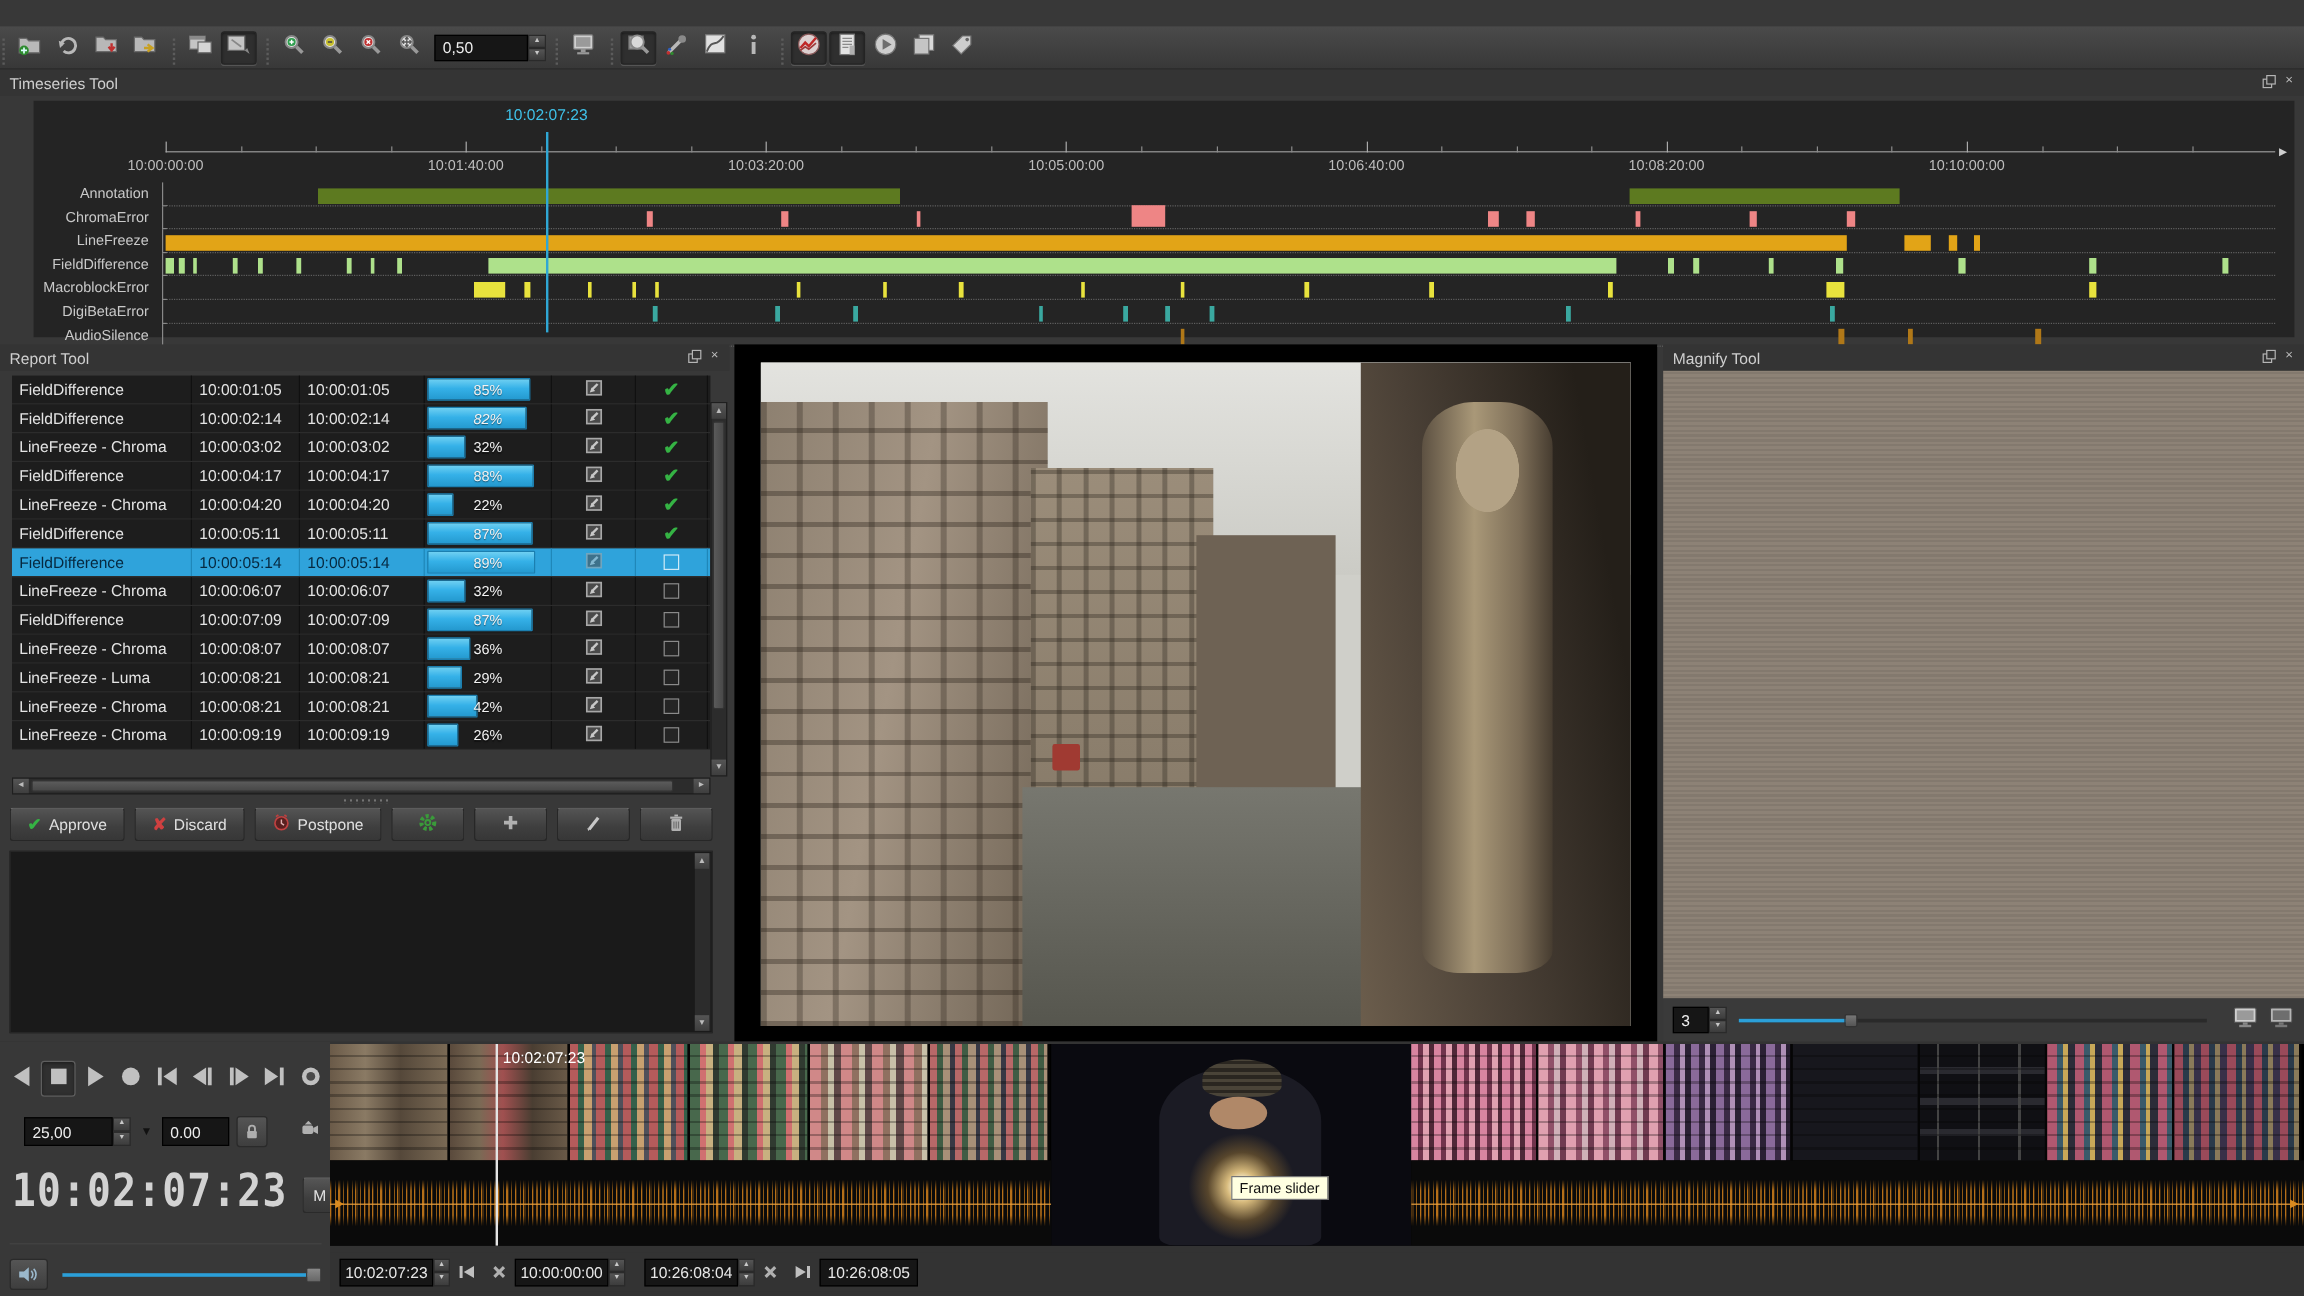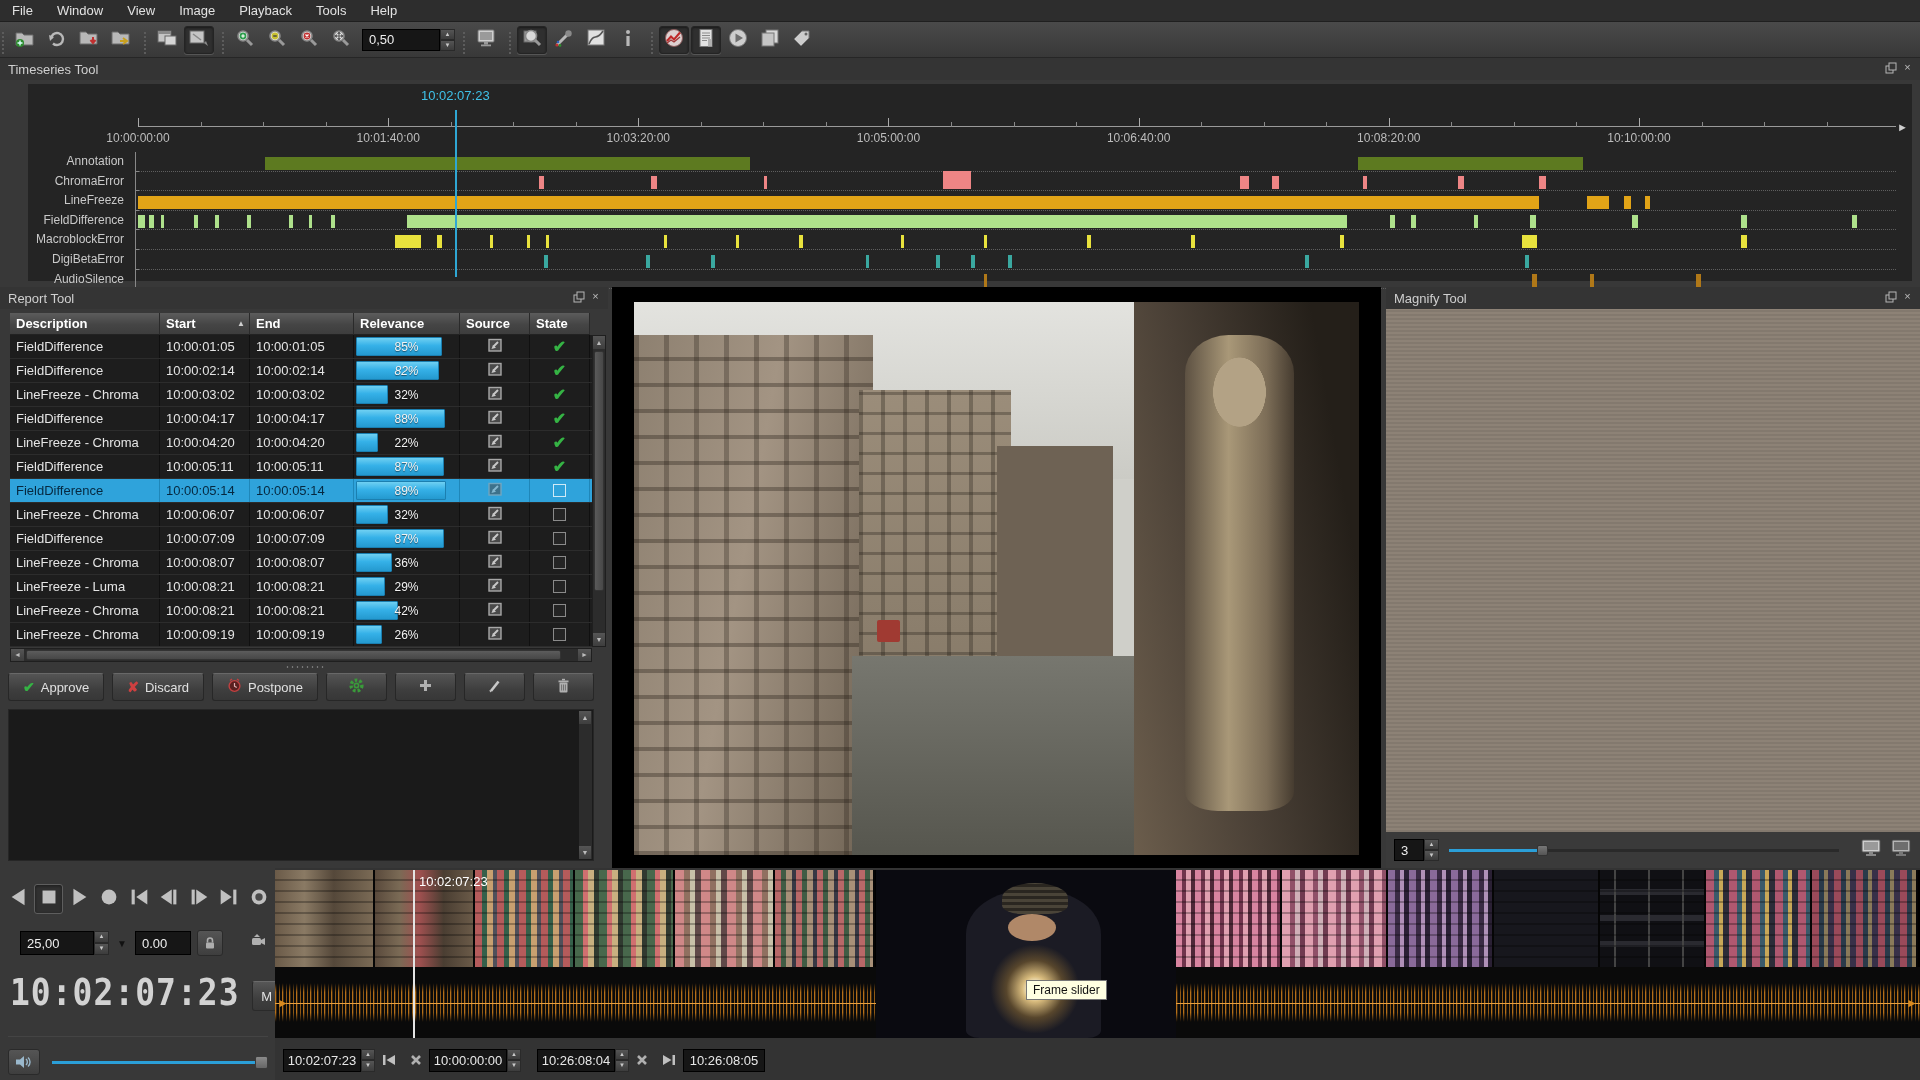--- a/index.html
+++ b/index.html
@@ -203,29 +203,20 @@
 .st-spin { display:flex; flex-direction:column; width:14px; height:23px; }
 .st-spin span { flex:1; background:linear-gradient(#555,#3c3c3c); border:1px solid #2a2a2a; font-size:6px; line-height:9px; text-align:center; color:#c9c9c9; }
 .st-ico { color:#b8b8b8; font-size:13px; margin:0 7px; display:flex; align-items:center; }
 svg .ic { fill:#c0c0c0; }
 </style>
 </head>
 <body>
 
 <div id="app">
 
-  <div id="menubar">
-      <span class="menu-item">File</span>
-      <span class="menu-item">Window</span>
-      <span class="menu-item">View</span>
-      <span class="menu-item">Image</span>
-      <span class="menu-item">Playback</span>
-      <span class="menu-item">Tools</span>
-      <span class="menu-item">Help</span>
-    </div>
 
   <div id="toolbar">
       <div class="tb-group">
         <div class="tb-btn">
           <span><svg width="22" height="20" viewBox="0 0 22 20">
               <path d="M2 5 h6 l2 2 h9 v10 H2 z" fill="#b8b8b8" stroke="#6a6a6a"></path>
               <circle cx="6" cy="15" r="4" fill="#2e8b2e"></circle>
               <path d="M6 12.5 v5 M3.5 15 h5" stroke="#dff" stroke-width="1.4"></path>
             </svg></span>
         </div>
@@ -531,41 +522,20 @@
         <span class="pi">
             <svg width="12" height="12" viewBox="0 0 12 12">
               <rect x="1" y="4" width="7" height="7" fill="none" stroke="#b5b5b5"></rect>
               <rect x="4" y="1" width="7" height="7" fill="#343434" stroke="#b5b5b5"></rect>
             </svg>
           </span>
         <span class="pi">×</span>
       </span>
     </div>
     <div id="rt-table">
-        <div class="rt-header">
-          <div class="rt-hcell" style="width: 150px;">
-            <span>Description</span>
-          </div>
-          <div class="rt-hcell" style="width: 90px;">
-            <span>Start</span>
-            <span class="sort-arrow">▲</span>
-          </div>
-          <div class="rt-hcell" style="width: 104px;">
-            <span>End</span>
-          </div>
-          <div class="rt-hcell" style="width: 106px;">
-            <span>Relevance</span>
-          </div>
-          <div class="rt-hcell" style="width: 70px;">
-            <span>Source</span>
-          </div>
-          <div class="rt-hcell" style="width: 60px;">
-            <span>State</span>
-          </div>
-        </div>
         <div class="rt-row">
           <div class="rt-cell " style="width: 150px;">FieldDifference</div>
           <div class="rt-cell " style="width: 90px;">10:00:01:05</div>
           <div class="rt-cell " style="width: 104px;">10:00:01:05</div>
           <div class="rt-cell rel-cell" style="width: 106px;">
             <span class="rel-bar" style="width:81.6%"></span>
             <span class="rel-text">85%</span>
           </div>
           <div class="rt-cell src-cell" style="width: 70px;">
             <span style="opacity:1"><svg width="17" height="16" viewBox="0 0 17 16">

